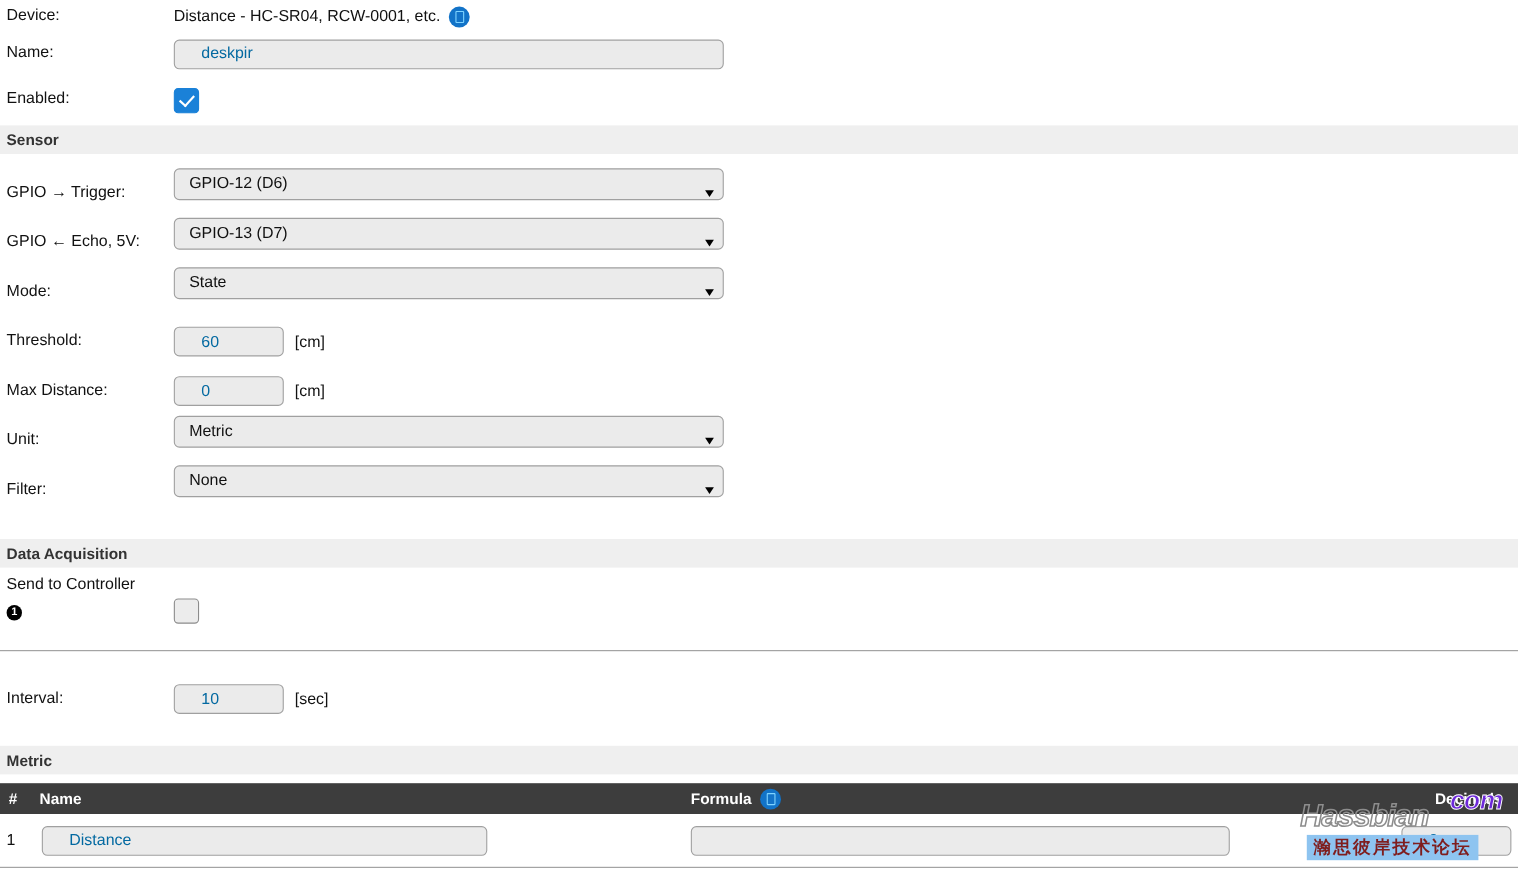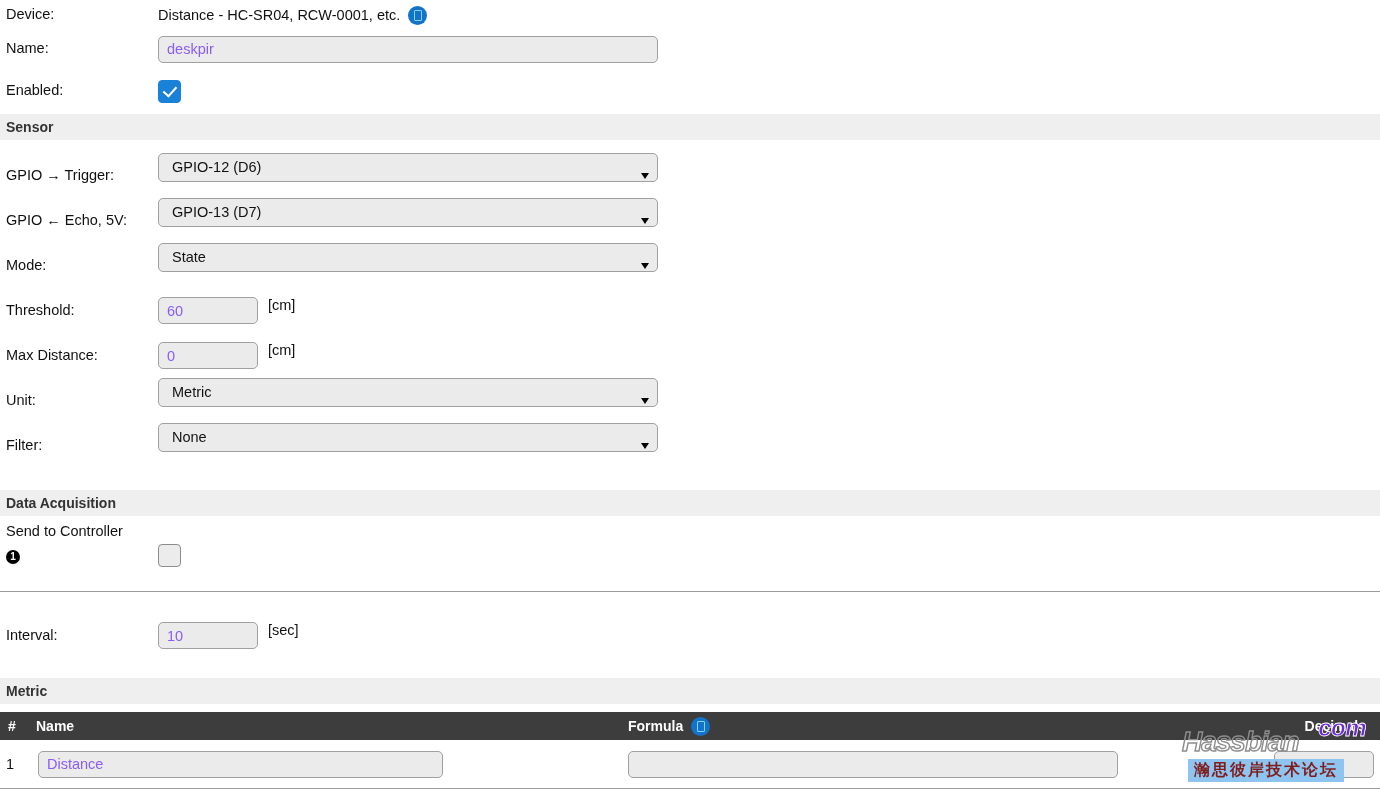--- a/index.html
+++ b/index.html
@@ -29,41 +29,42 @@
   .label-cell {
     width: 152px;
     flex: 0 0 152px;
     font-size: 14.5px;
     color: #111;
     line-height: 1.2;
   }
   .field-cell {
     flex: 1 1 auto;
     display: flex;
+    align-items: center;
   }
 
   
   .static-value {
     font-size: 14.5px;
     color: #111;
     display: flex;
     align-items: center;
     gap: 8px;
   }
 
   
   .txt-input {
     background: #ebebeb;
     border: 1px solid #a0a0a0;
     border-radius: 5px;
     height: 27px;
-    padding: 0 8px;
+    padding: 0 24px;
     font-family: "Liberation Sans", sans-serif;
     font-size: 14.5px;
-    color: #8b5cf6;
+    color: #0369a1;
     outline: none;
   }
   .txt-input.wide { width: 500px; }
   .txt-input.num  { width: 100px; }
   .txt-input.name-col { width: 405px; }
   .txt-input.formula-col { width: 490px; }
   .txt-input.dec-col { width: 100px; }
 
   .unit-suffix {
     margin-left: 10px;

